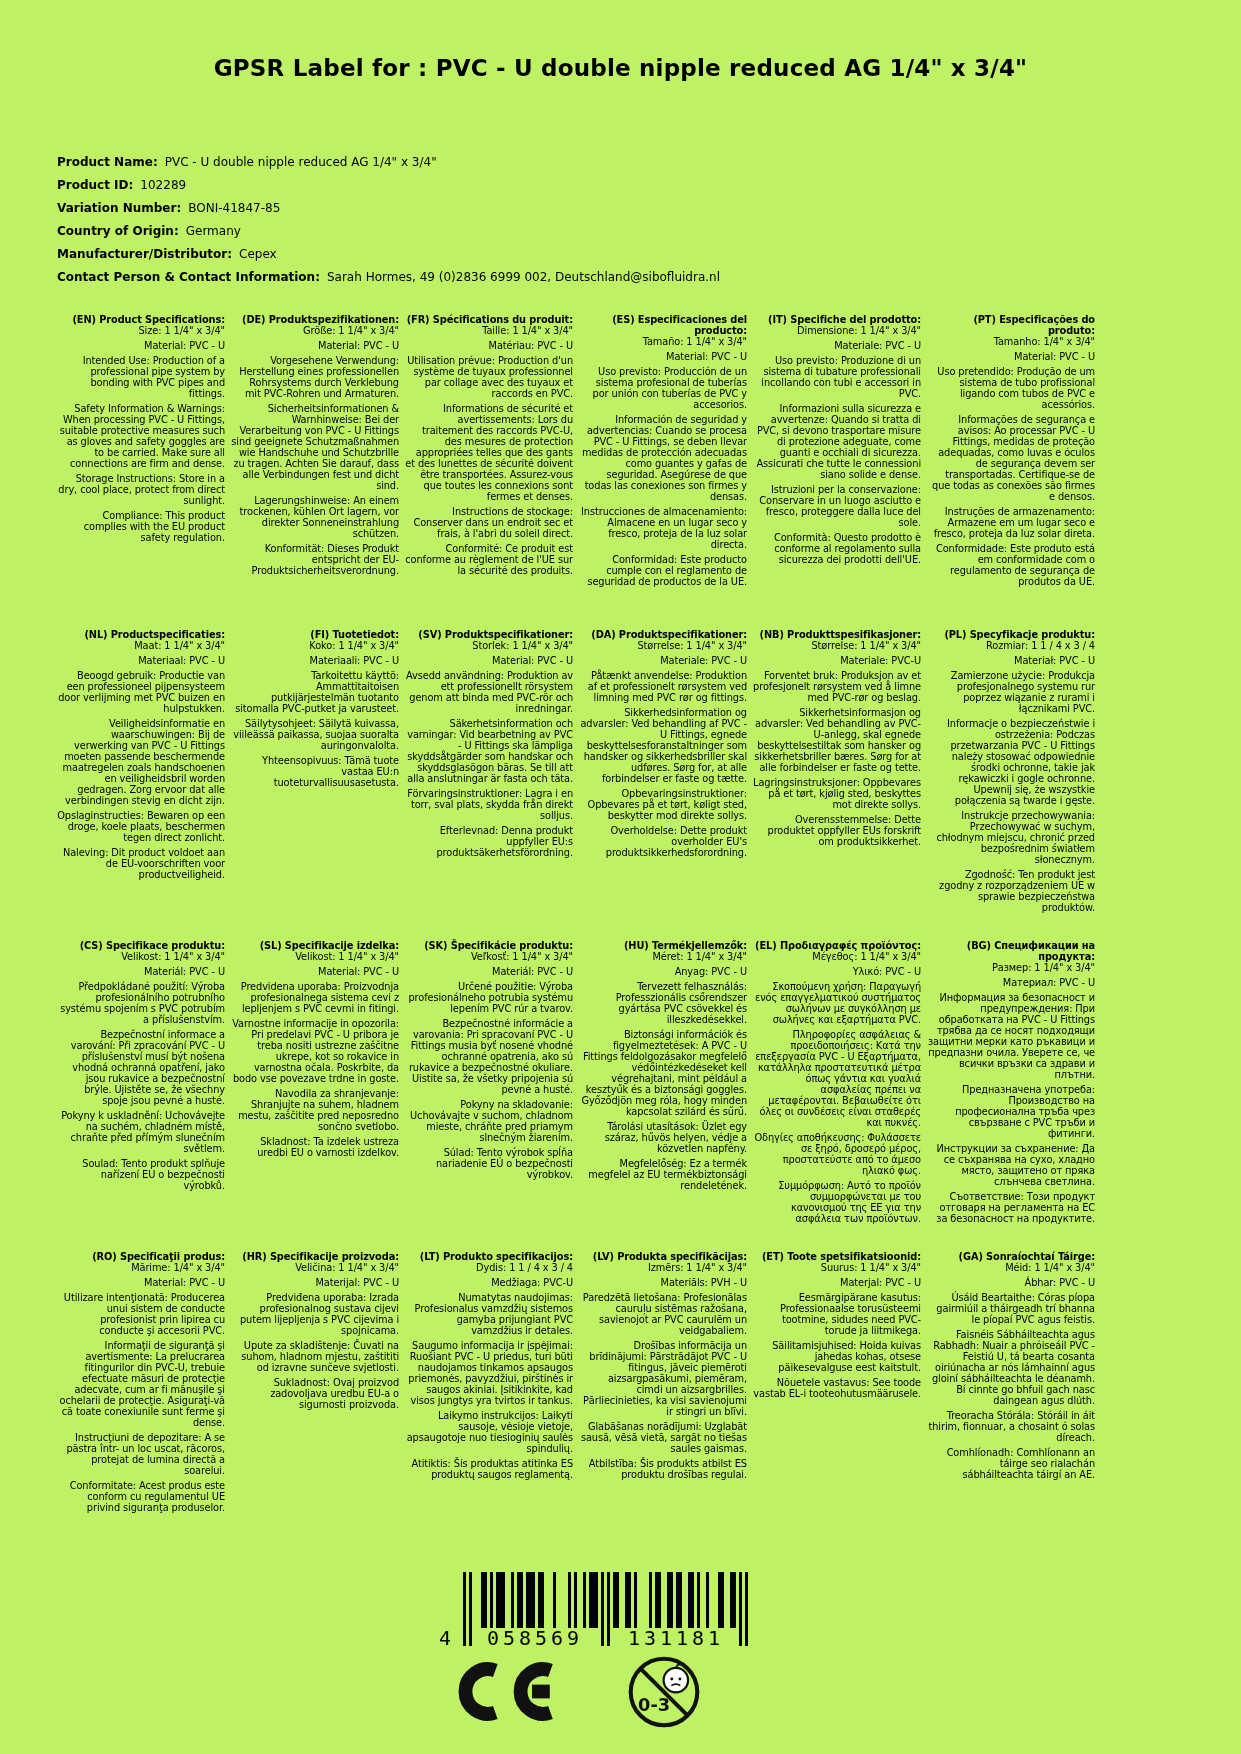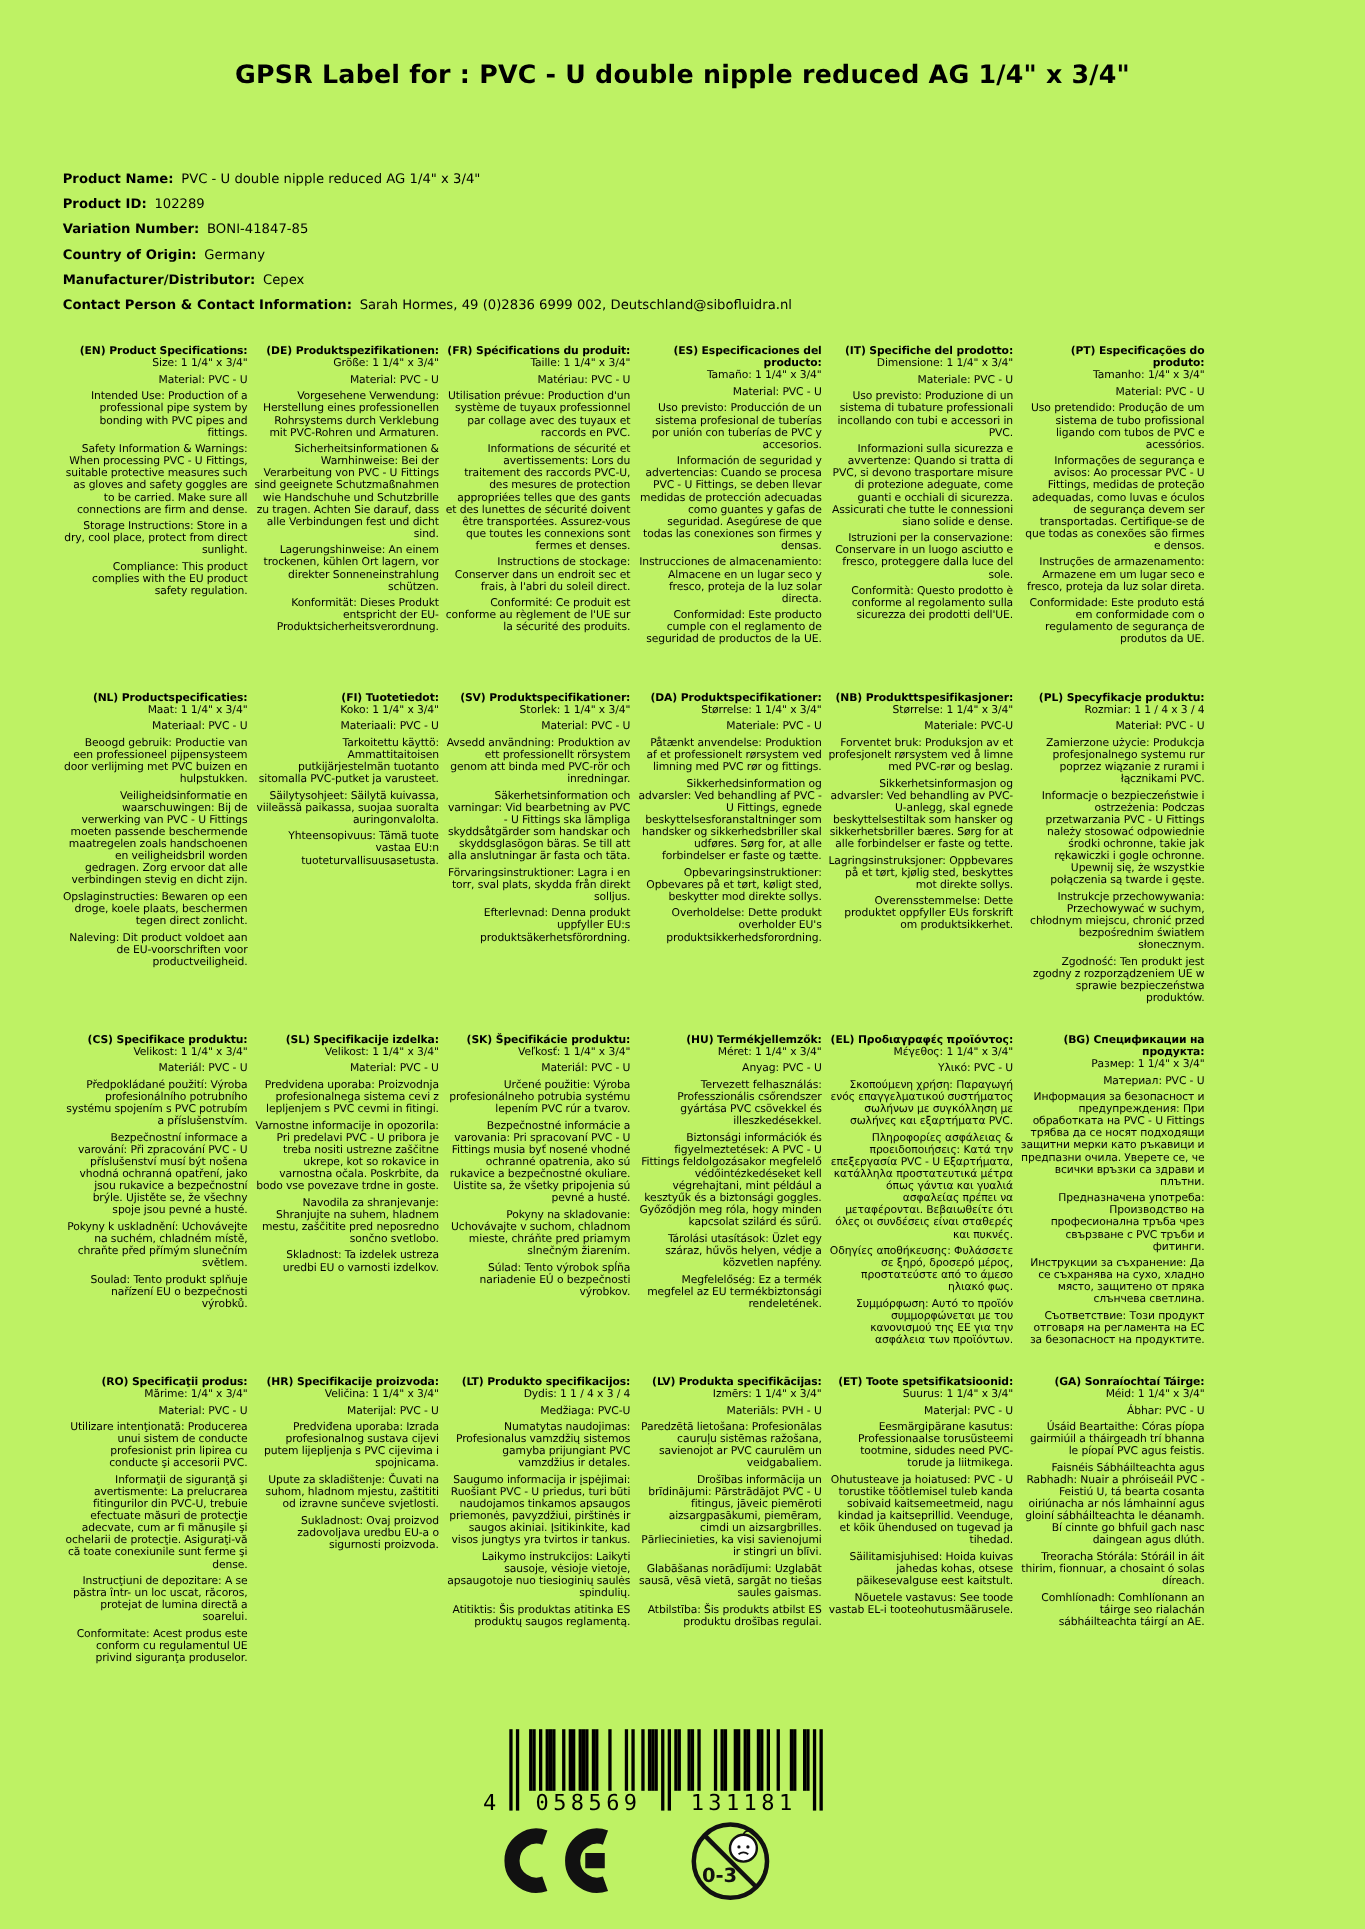--- a/index.html
+++ b/index.html
@@ -255,21 +255,20 @@
         <div class="lang-par">Paredzētā lietošana: Profesionālas cauruļu sistēmas ražošana, savienojot ar PVC caurulēm un veidgabaliem.</div>
         <div class="lang-par">Drošības informācija un brīdinājumi: Pārstrādājot PVC - U fitingus, jāveic piemēroti aizsargpasākumi, piemēram, cimdi un aizsargbrilles. Pārliecinieties, ka visi savienojumi ir stingri un blīvi.</div>
         <div class="lang-par">Glabāšanas norādījumi: Uzglabāt sausā, vēsā vietā, sargāt no tiešas saules gaismas.</div>
         <div class="lang-par">Atbilstība: Šis produkts atbilst ES produktu drošības regulai.</div>
       </div>
       <div class="lang-block">
         <div class="lang-title">(ET) Toote spetsifikatsioonid:</div>
         <div class="lang-par first">Suurus: 1 1/4" x 3/4"</div>
         <div class="lang-par">Materjal: PVC - U</div>
         <div class="lang-par">Eesmärgipärane kasutus: Professionaalse torusüsteemi tootmine, sidudes need PVC-torude ja liitmikega.</div>
-        <div class="lang-par">Ohutusteave ja hoiatused: PVC - U torustike töötlemisel tuleb kanda sobivaid kaitsemeetmeid, nagu kindad ja kaitseprillid. Veenduge, et kõik ühendused on tugevad ja tihedad.</div>
         <div class="lang-par">Säilitamisjuhised: Hoida kuivas jahedas kohas, otsese päikesevalguse eest kaitstult.</div>
         <div class="lang-par">Nõuetele vastavus: See toode vastab EL-i tooteohutusmäärusele.</div>
       </div>
       <div class="lang-block">
         <div class="lang-title">(GA) Sonraíochtaí Táirge:</div>
         <div class="lang-par first">Méid: 1 1/4" x 3/4"</div>
         <div class="lang-par">Ábhar: PVC - U</div>
         <div class="lang-par">Úsáid Beartaithe: Córas píopa gairmiúil a tháirgeadh trí bhanna le píopaí PVC agus feistis.</div>
         <div class="lang-par">Faisnéis Sábháilteachta agus Rabhadh: Nuair a phróiseáil PVC - Feistiú U, tá bearta cosanta oiriúnacha ar nós lámhainní agus gloiní sábháilteachta le déanamh. Bí cinnte go bhfuil gach nasc daingean agus dlúth.</div>
         <div class="lang-par">Treoracha Stórála: Stóráil in áit thirim, fionnuar, a chosaint ó solas díreach.</div>

